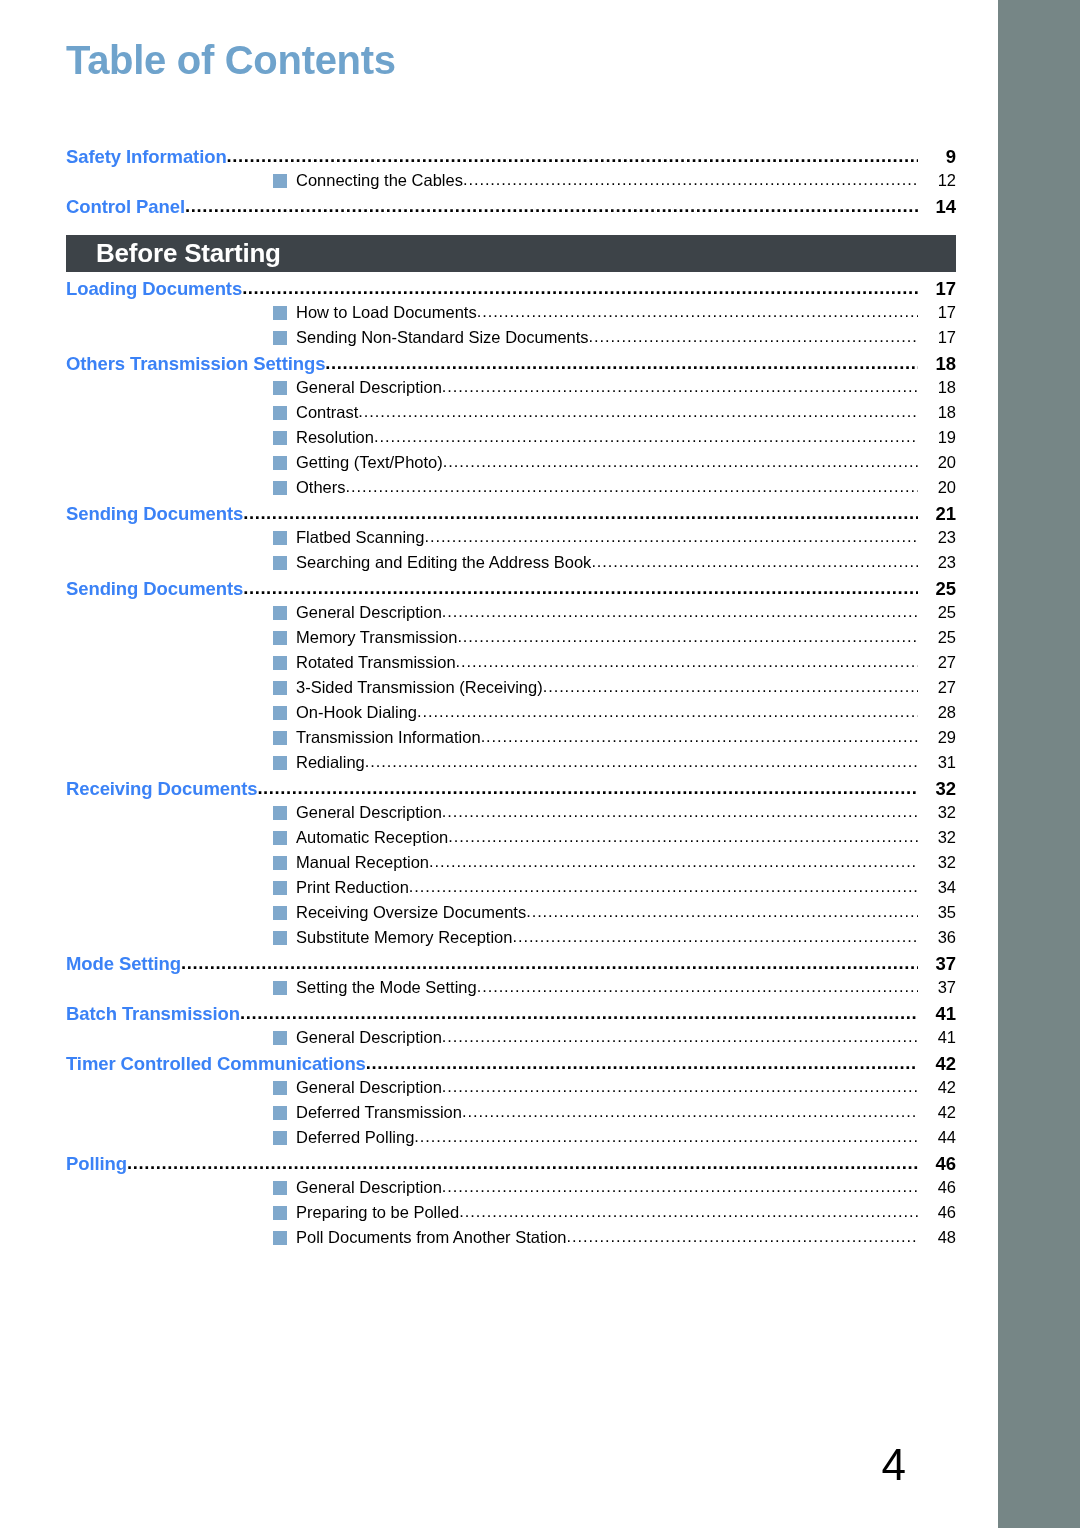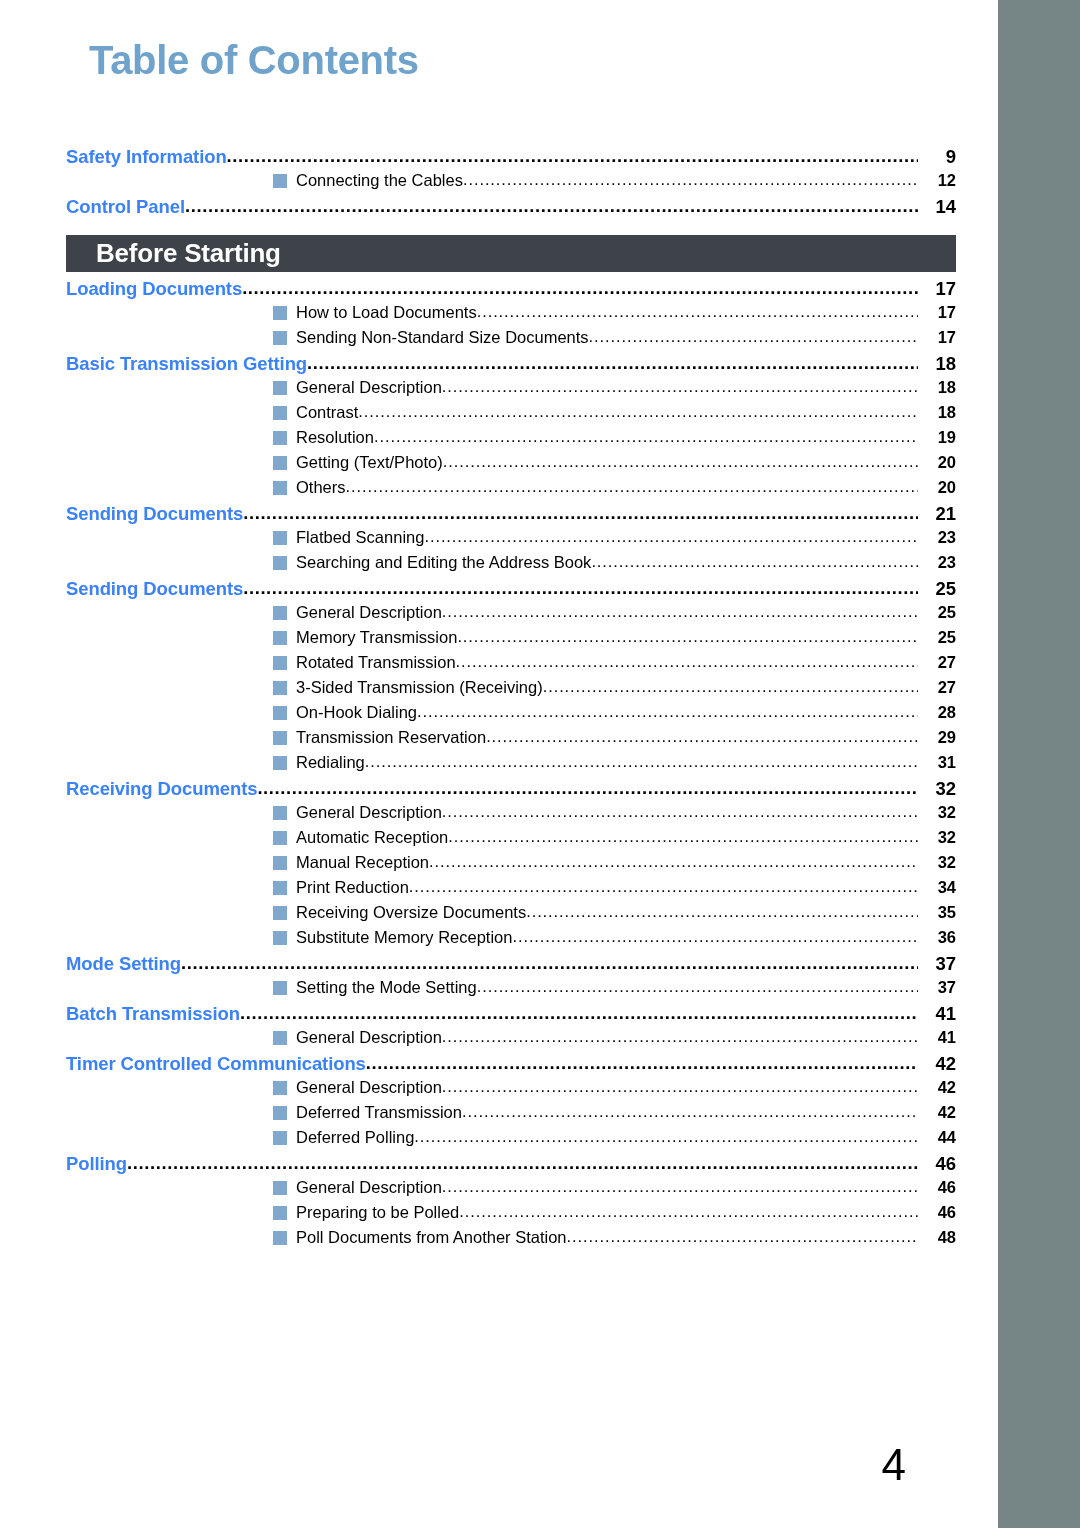--- a/index.html
+++ b/index.html
@@ -35,21 +35,20 @@
   }
 
   .page-title {
     position: absolute;
     left: 66px;
     top: 38px;
     font-size: 40px;
     font-weight: bold;
     color: #6fa3cc;
     letter-spacing: -0.3px;
-    margin-left: 23px;
   }
 
   .toc {
     position: absolute;
     left: 66px;
     top: 146px;
     width: 890px;
   }
 
   .section {
@@ -134,21 +133,21 @@
     overflow: hidden;
     white-space: nowrap;
     font-size: 16.5px;
     color: #000000;
     letter-spacing: 0.9px;
     margin: 0 4px 0 0;
     transform: translateY(-1px);
   }
   .row.lvl2 .pageno {
     font-size: 16.5px;
-    font-weight: bold;
+    font-weight: normal;
     color: #000000;
     width: 34px;
     text-align: right;
     flex: 0 0 34px;
   }
 
   .gap-before { margin-left: 4px; }
 
   .folio {
     position: absolute;
@@ -203,21 +202,21 @@
             <span class="leader gap-before">................................................................................................................................................................................................................................................................................................................................................................................................................</span>
             <span class="pageno">17</span>
           </div>
           <div class="row lvl2">
             <span class="bullet"></span>
             <span class="label">Sending Non-Standard Size Documents</span>
             <span class="leader">................................................................................................................................................................................................................................................................................................................................................................................................................</span>
             <span class="pageno">17</span>
           </div>
           <div class="row lvl1">
-            <span class="label">Basic Transmission Getting</span>
+            <span class="label">Others Transmission Settings</span>
             <span class="leader gap-before">................................................................................................................................................................................................................................................................................................................................................................................................................</span>
             <span class="pageno">18</span>
           </div>
           <div class="row lvl2">
             <span class="bullet"></span>
             <span class="label">General Description</span>
             <span class="leader">................................................................................................................................................................................................................................................................................................................................................................................................................</span>
             <span class="pageno">18</span>
           </div>
           <div class="row lvl2">
@@ -295,21 +294,21 @@
             <span class="pageno">27</span>
           </div>
           <div class="row lvl2">
             <span class="bullet"></span>
             <span class="label">On-Hook Dialing</span>
             <span class="leader">................................................................................................................................................................................................................................................................................................................................................................................................................</span>
             <span class="pageno">28</span>
           </div>
           <div class="row lvl2">
             <span class="bullet"></span>
-            <span class="label">Transmission Reservation</span>
+            <span class="label">Transmission Information</span>
             <span class="leader">................................................................................................................................................................................................................................................................................................................................................................................................................</span>
             <span class="pageno">29</span>
           </div>
           <div class="row lvl2">
             <span class="bullet"></span>
             <span class="label">Redialing</span>
             <span class="leader gap-before">................................................................................................................................................................................................................................................................................................................................................................................................................</span>
             <span class="pageno">31</span>
           </div>
           <div class="row lvl1">

